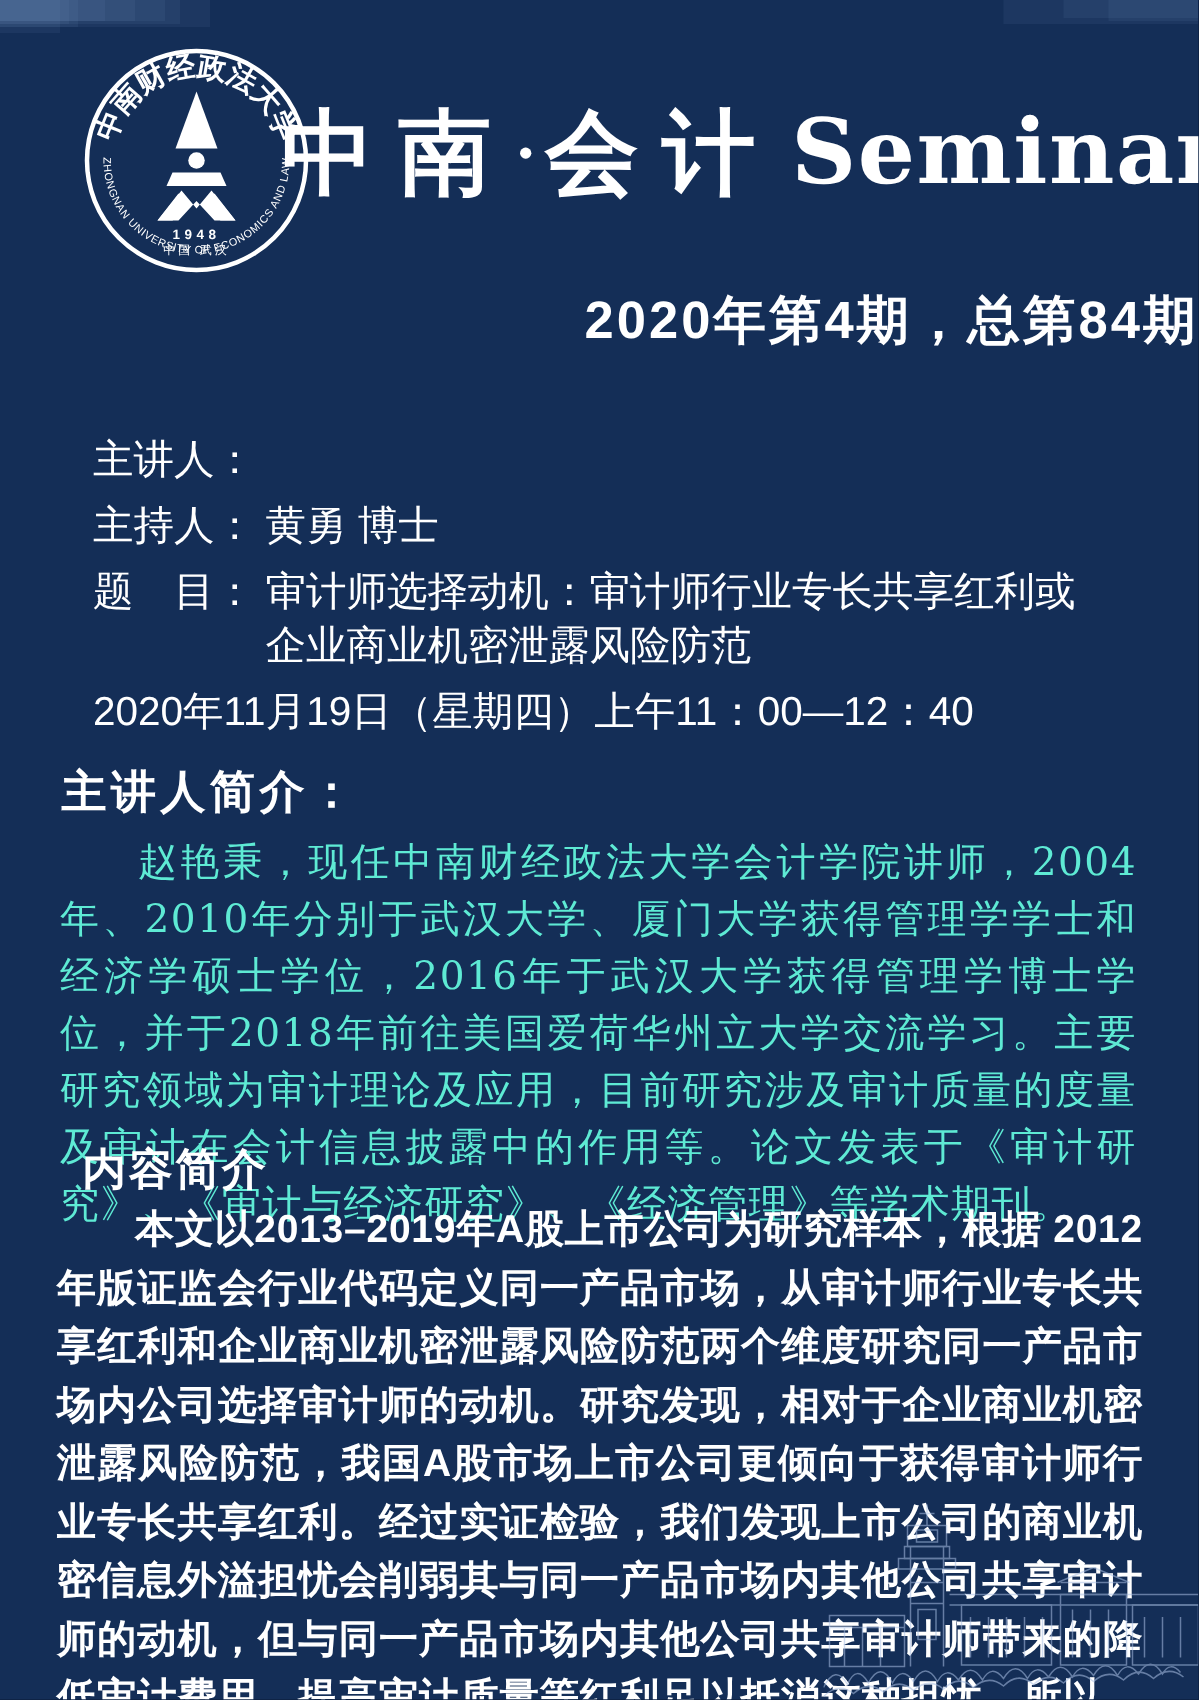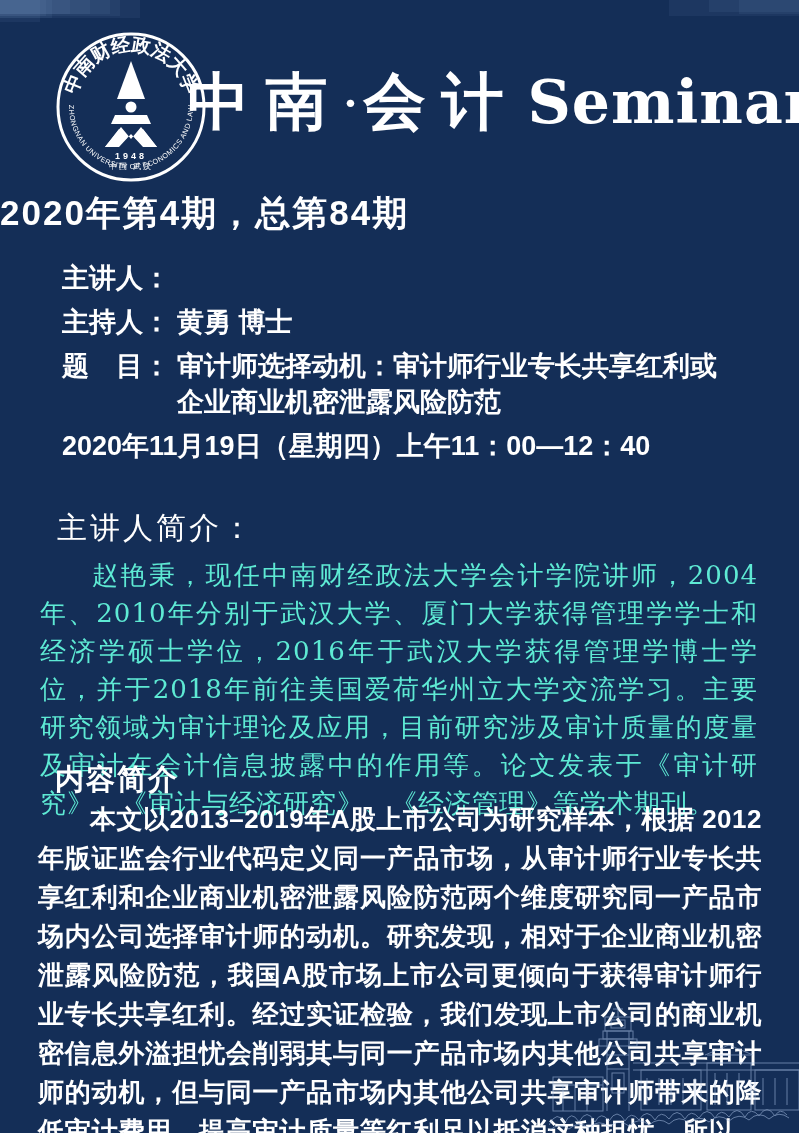--- a/index.html
+++ b/index.html
@@ -36,32 +36,32 @@
     font-family:Liberation Sans, sans-serif;
     font-size:62px;font-weight:bold;letter-spacing:16px;
   }
   .title .dot{font-size:40px;font-weight:bold;margin:0 6px 0 0;font-family:"DejaVu Serif",serif;}
   .title .en{
     font-family:"DejaVu Serif",serif;
     font-size:60px;font-weight:bold;letter-spacing:1px;margin-left:8px;
   }
   .issue{
     position:absolute;left:0;top:190px;width:100%;
-    text-align:left;font-size:35px;font-weight:bold;letter-spacing:2px;
+    text-align:right;font-size:35px;font-weight:bold;letter-spacing:2px;
   }
 
   
-  .info{position:absolute;left:62px;top:260px;width:700px;font-size:27px;font-weight:bold;}
+  .info{position:absolute;left:62px;top:288px;width:700px;font-size:27px;font-weight:normal;}
   .info-row{display:flex;margin-bottom:8px;line-height:36px;}
   .info-label{flex:0 0 115px;white-space:pre;}
   .info-value{white-space:pre-wrap;}
   .info-value .line2{display:block;}
 
   
-  .bio-heading{position:absolute;left:57px;top:508px;font-size:30px;font-weight:normal;letter-spacing:3px;}
+  .bio-heading{position:absolute;left:41px;top:508px;font-size:30px;font-weight:bold;letter-spacing:3px;}
   .bio-body{
     position:absolute;left:40px;top:556px;width:718px;
     font-family:"DejaVu Serif",serif;
     font-size:26px;line-height:38px;color:#5eead4;
     text-align:justify;text-indent:2em;letter-spacing:1px;
   }
 
   
   .abs-heading{position:absolute;left:55px;top:760px;font-size:29px;font-weight:bold;letter-spacing:2px;}
   .abs-body{

